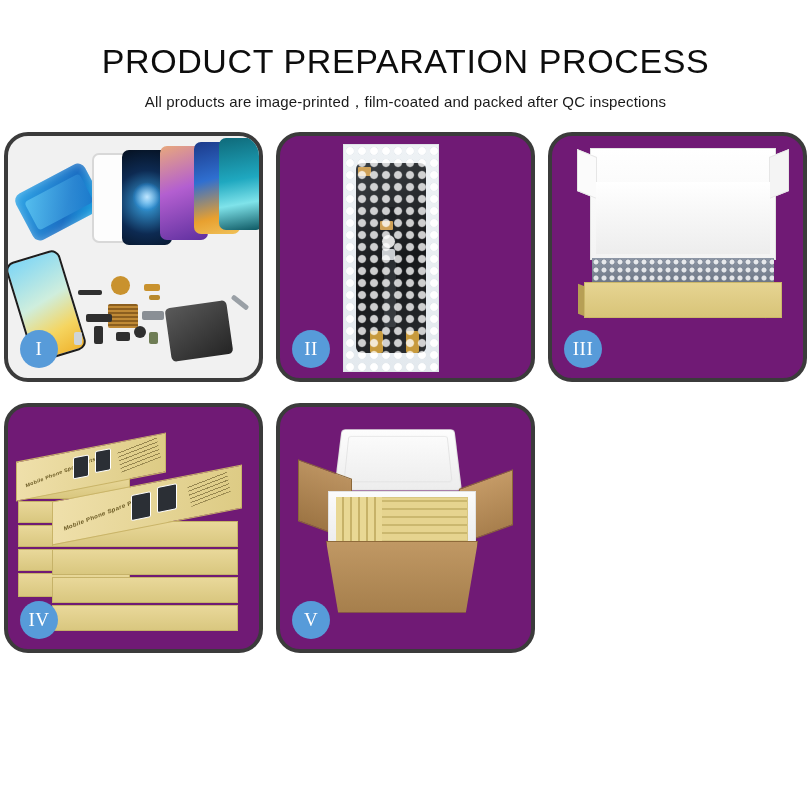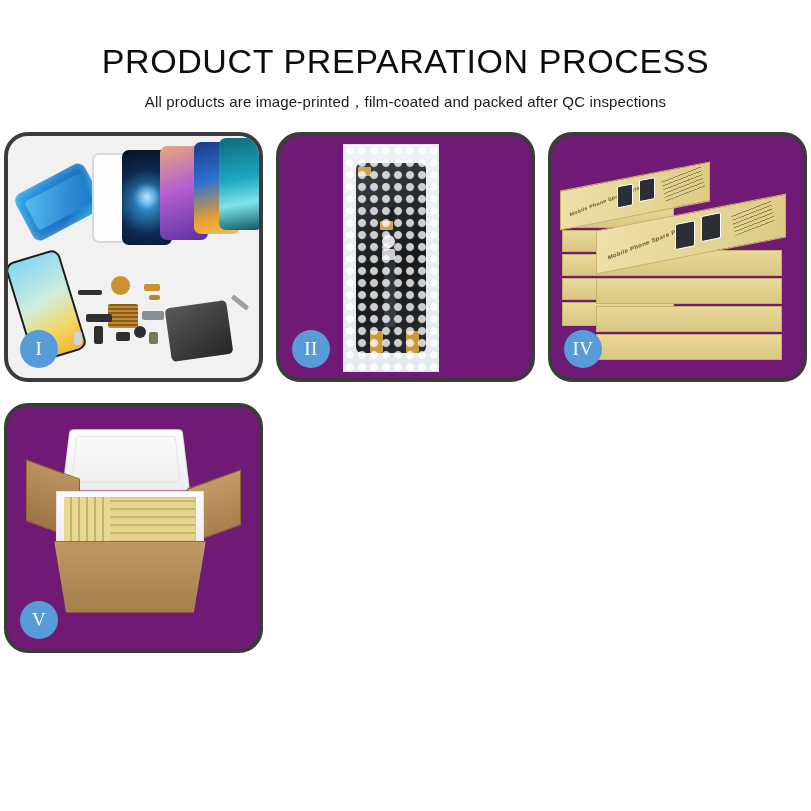--- a/index.html
+++ b/index.html
@@ -214,20 +214,31 @@
           <div class="conn" style="left:38px;top:90px;background:#dedede;border-radius:50%;height:13px;"></div>
           <div class="conn" style="left:38px;top:104px;background:#c9cdd1;"></div>
           <div class="conn" style="left:26px;top:186px;height:22px;"></div>
           <div class="conn" style="left:62px;top:186px;height:22px;"></div>
           <div class="bubble-overlay"></div>
         </div>
       </div>
       <div class="badge">II</div>
     </div>
 
+    <div class="card">
+      <div class="scene">
+        <div class="box3-lid"></div>
+        <div class="box3-foam"></div>
+        <div class="box3-wrap"></div>
+        <div class="box3-lflap"></div>
+        <div class="box3-rflap"></div>
+        <div class="box3-body"></div>
+      </div>
+      <div class="badge">III</div>
+    </div>
 
     <div class="card">
       <div class="scene">
         <div class="stack">
 
           <div class="sbox" style="left:2px;top:52px;width:112px;height:22px;"></div>
           <div class="sbox" style="left:2px;top:76px;width:112px;height:22px;"></div>
           <div class="sbox" style="left:2px;top:100px;width:112px;height:22px;"></div>
           <div class="sbox" style="left:2px;top:124px;width:112px;height:22px;"></div>
           <div class="sbox" style="left:2px;top:148px;width:112px;height:24px;"></div>

